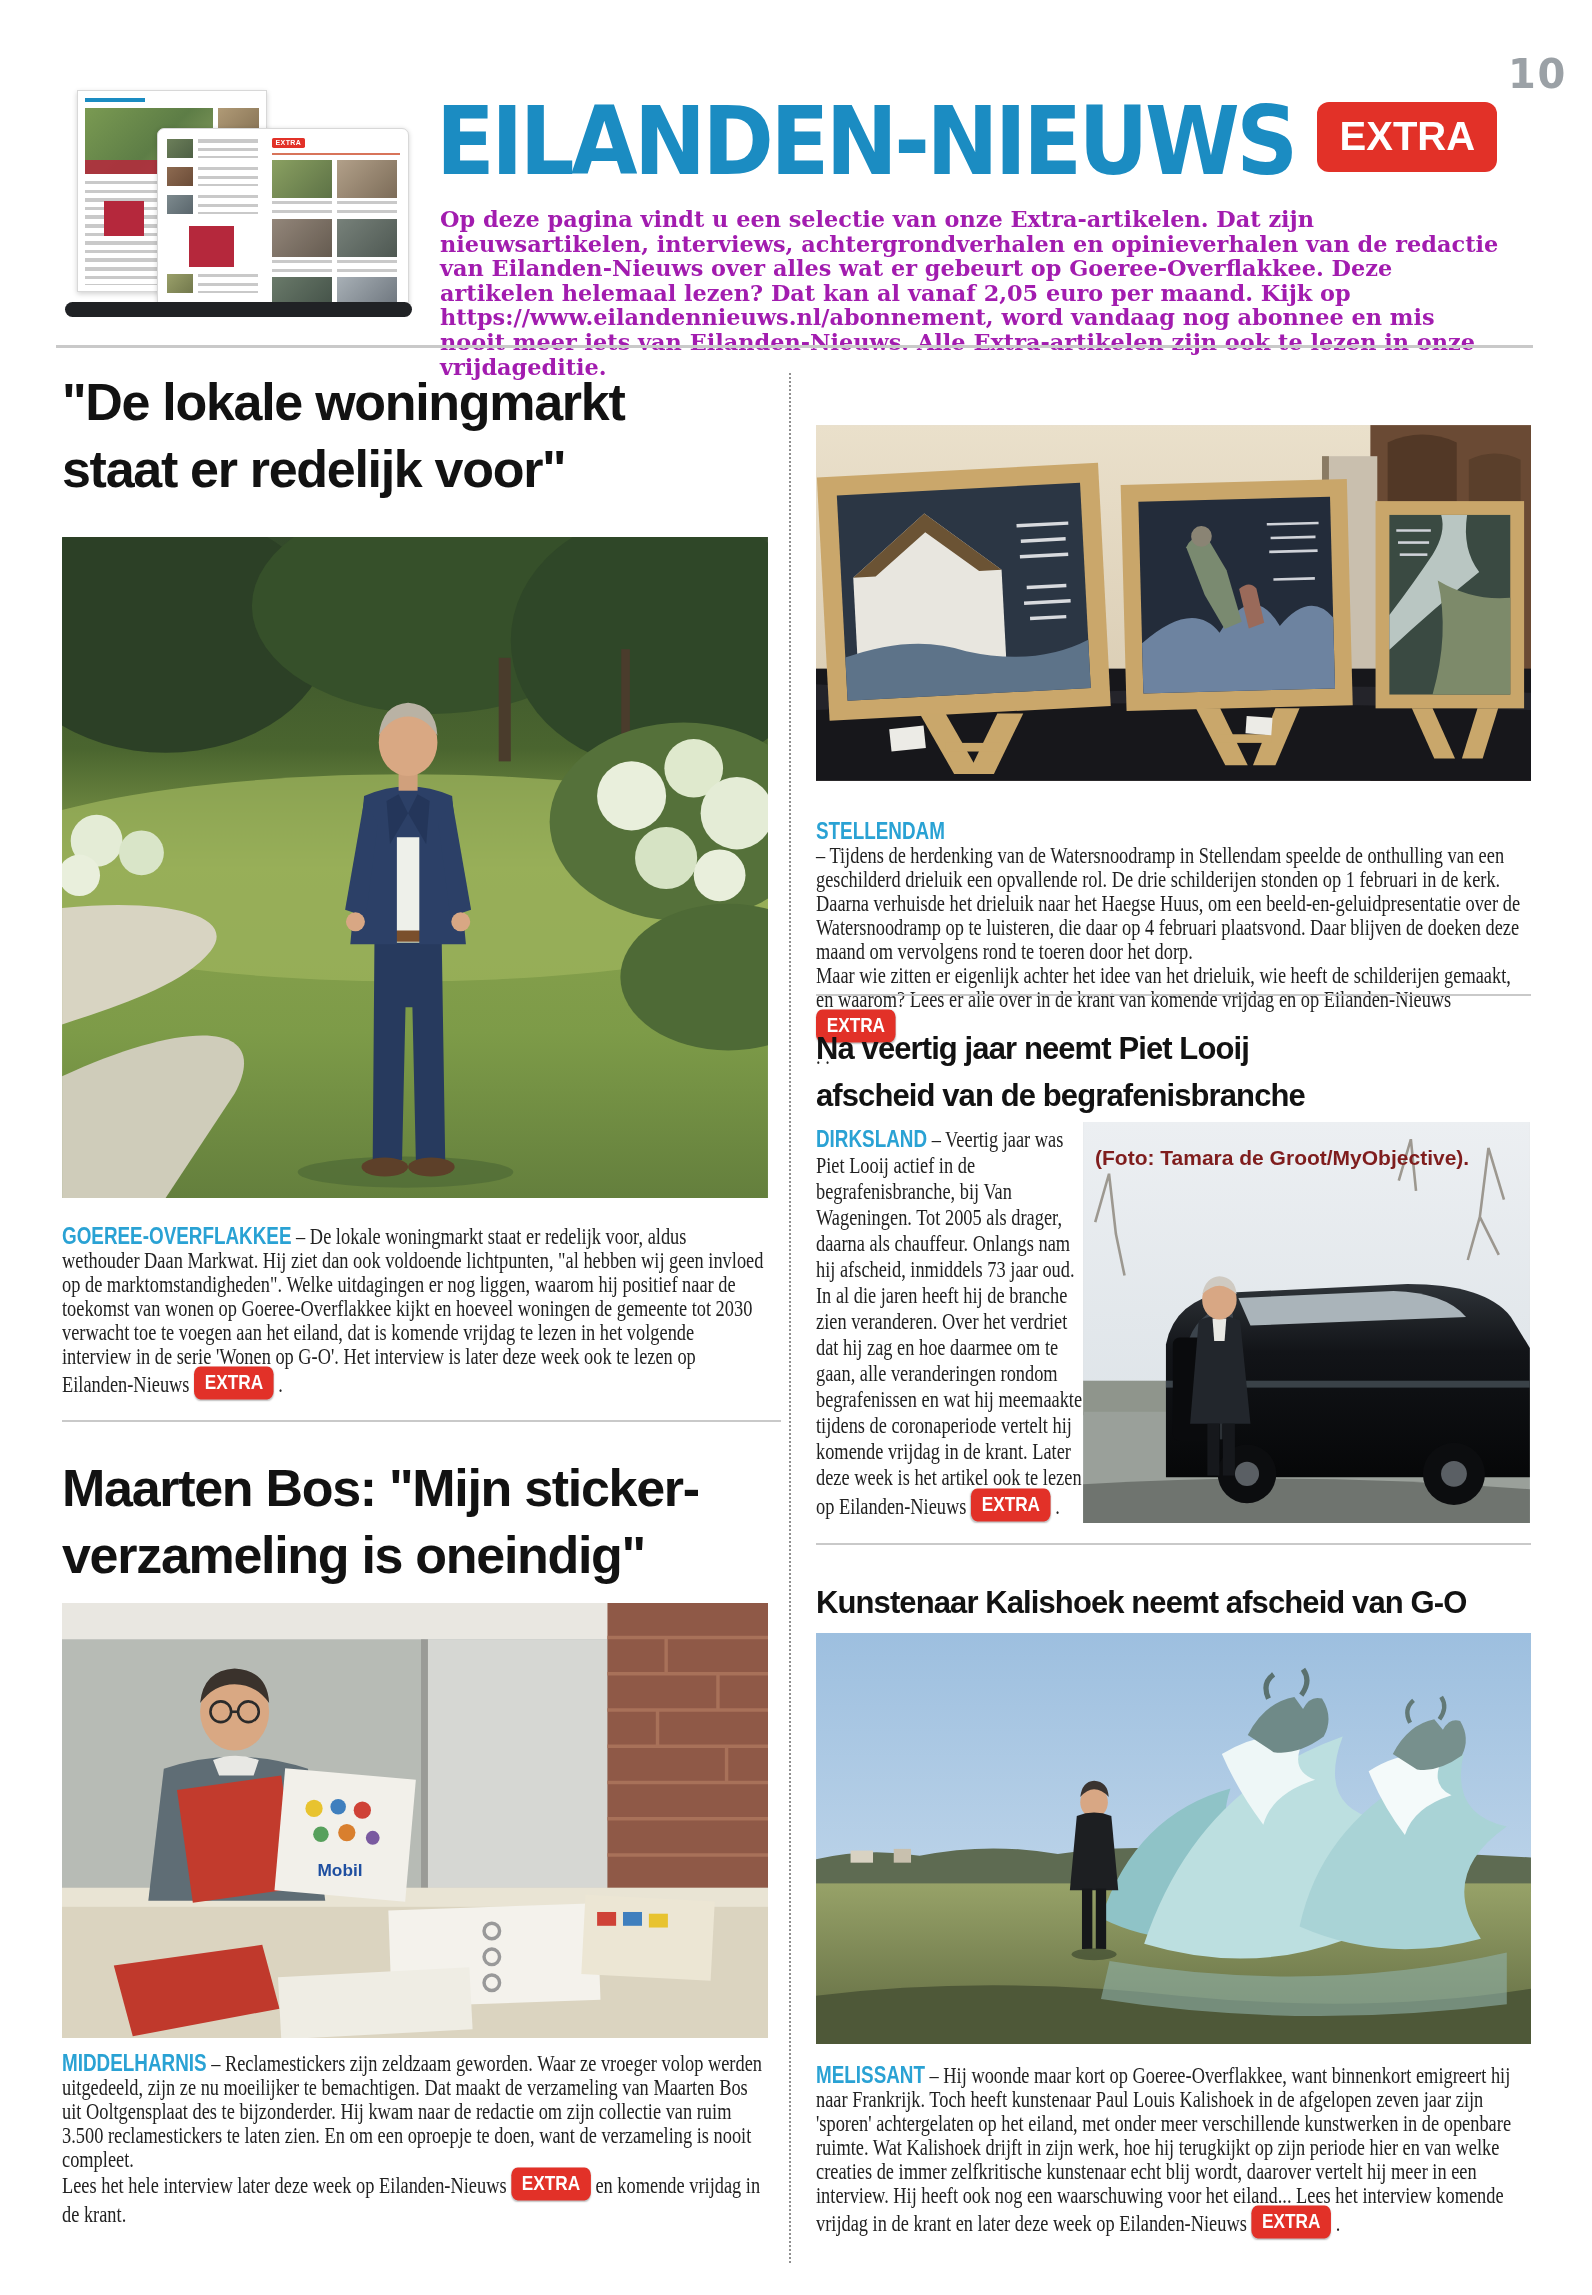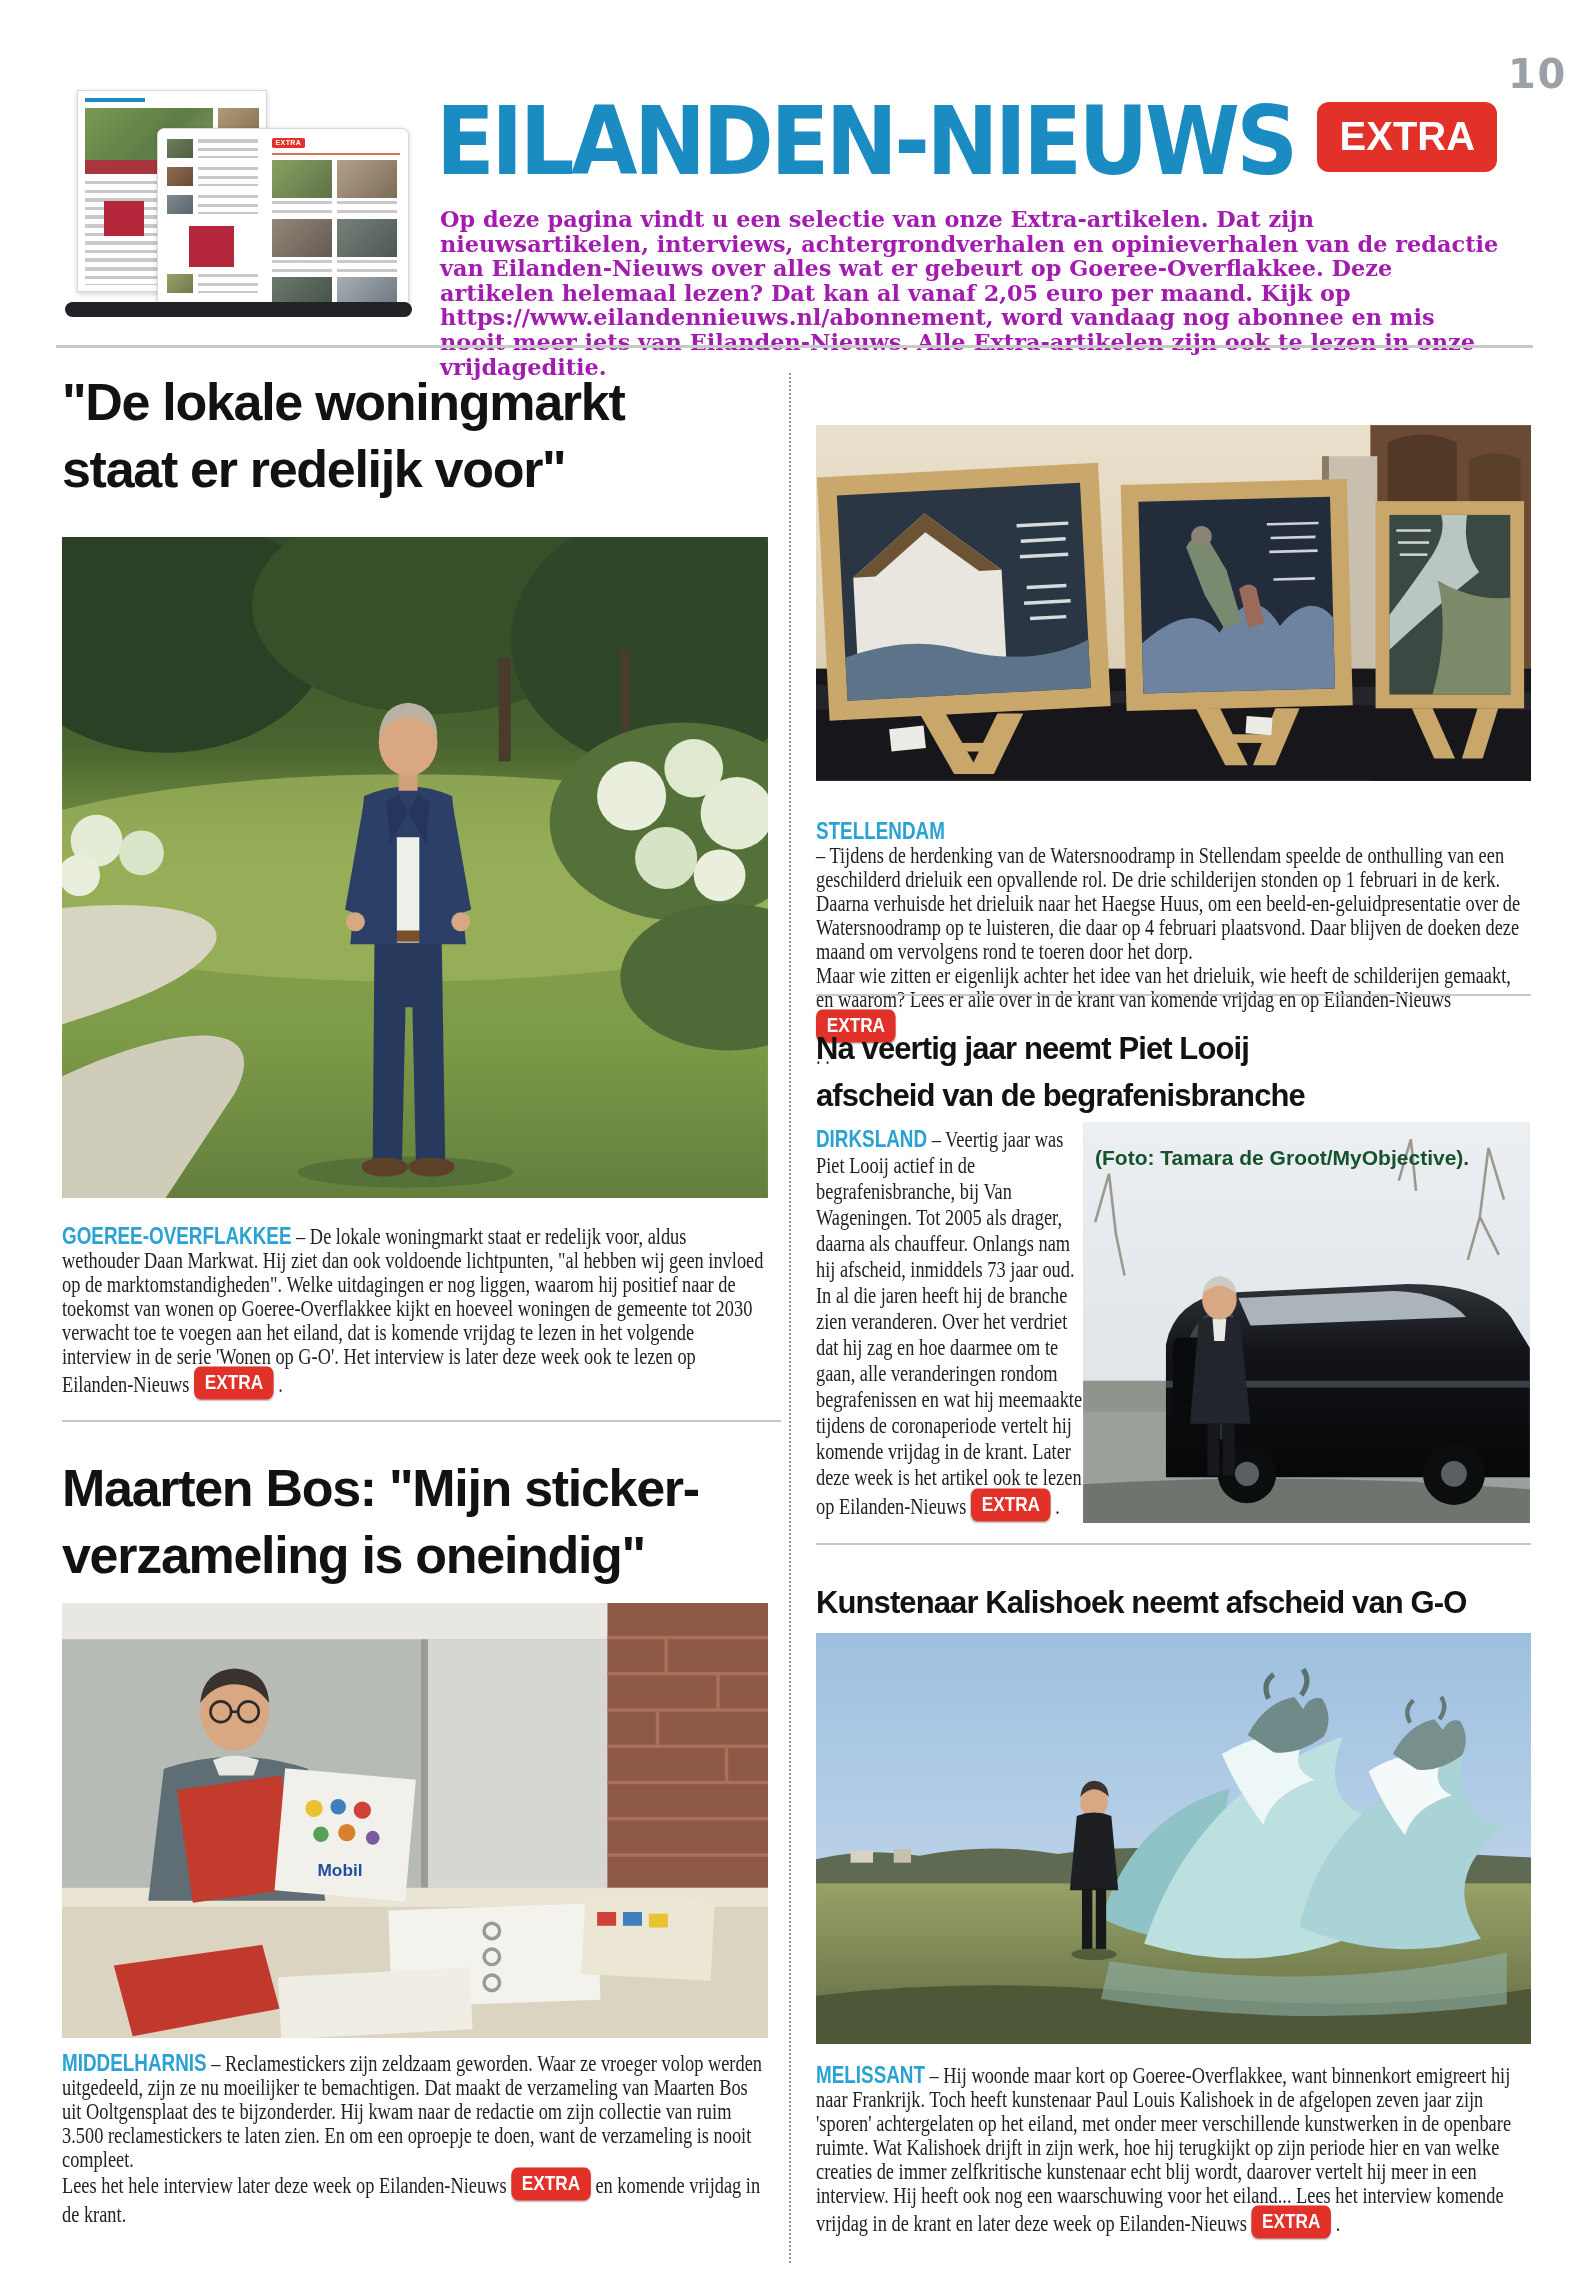--- a/index.html
+++ b/index.html
@@ -55,21 +55,21 @@
   .serif{
     font-family:"Liberation Serif", serif; font-size:22.4px; line-height:24px; color:var(--serif-ink);
     transform:scaleX(0.82); transform-origin:0 0;
   }
   .dateline{font:700 23px/1 "Liberation Sans", sans-serif; color:#2aa2d4;}
   .xbadge{
     display:inline-block; background:var(--red); color:#fff;
     font:700 21px/1 "Liberation Sans", sans-serif; padding:5.2px 13px 7px; border-radius:7.8px;
     transform:translateY(-2.6px); box-shadow:0 0.9px 1.7px rgba(0,0,0,.25);
   }
-  .caption{font:700 21px/1.15 "Liberation Sans", sans-serif; color:#14532d; white-space:nowrap;}
+  .caption{font:700 21px/1.15 "Liberation Sans", sans-serif; color:#7f1d1d; white-space:nowrap;}
 
   .photo{overflow:hidden; background:#ddd;}
   .photo svg{display:block;}
 </style>
 </head>
 <body>
 
 <div id="page">
 
   <div class="abs" id="pagenum">10</div>

